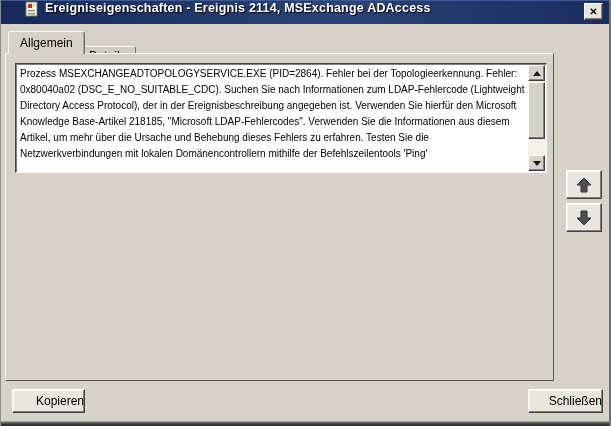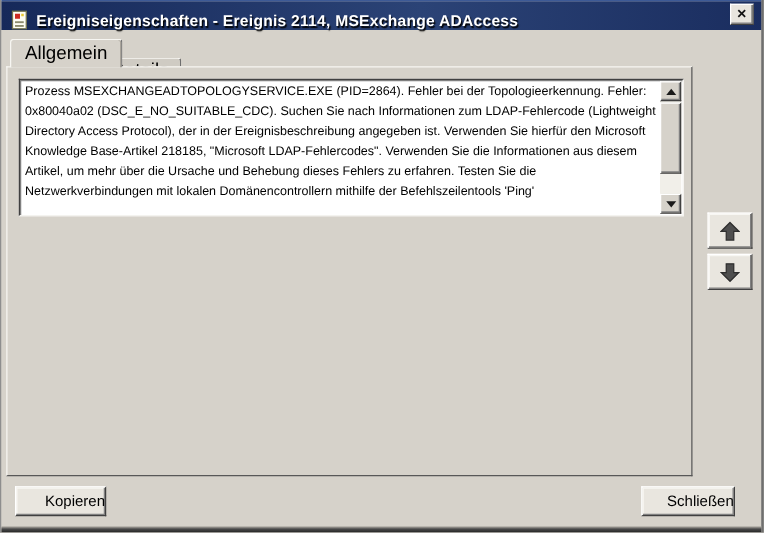--- a/index.html
+++ b/index.html
@@ -5,36 +5,36 @@
   * { margin:0; padding:0; box-sizing:border-box; }
   body { font-family:"Liberation Sans", sans-serif; background:#888; }
   .window {
     position:relative; width:611px; height:426px; background:#d6d2ca;
     border-left:1px solid #8e8e8e; border-right:2px solid #6f6f6f;
     overflow:hidden;
   }
   .titlebar {
     position:absolute; left:0; top:0; width:611px; height:24px;
     background:linear-gradient(to right,#16295a,#2b4376 55%,#1a2d5f);
-    display:flex; align-items:flex-end; padding-left:7px;
+    display:flex; align-items:flex-start; padding-left:23px;
     border-top:1px solid #3d5a96;
   }
   .title-icon { width:16px; height:16px; margin-right:5px; flex:0 0 auto; }
   .title-text { color:#ffffff; font-size:12.5px; font-weight:bold; letter-spacing:0.2px;
     text-shadow:1px 1px 1px #000; white-space:nowrap; }
   .close-btn {
     position:absolute; left:583px; top:3px; width:19px; height:17px;
     background:#e8e5de; border:1px solid #404040;
     border-top-color:#ffffff; border-left-color:#ffffff;
     box-shadow:inset -1px -1px 0 #808080;
     font-size:10px; font-weight:bold; color:#111; text-align:center; line-height:15px;
     cursor:default;
   }
   .tab {
-    position:absolute; background:#d6d2ca; font-size:15px; color:#000;
+    position:absolute; background:#d6d2ca; font-size:12px; color:#000;
     border:1px solid #6e6e6e; border-bottom:none;
     border-top-color:#f7f6f2; border-left-color:#f7f6f2;
     border-radius:3px 3px 0 0; text-align:right;
   }
   .tab.active { left:7px; top:31px; height:23px; line-height:22px; padding:0 11px; z-index:3;
     box-shadow:inset -1px 0 0 #a9a49b; }
   .tab.inactive { left:78px; top:46px; height:20px; line-height:19px; padding:0 9px; z-index:1;
     background:#cfcbc3; }
   .pane {
     position:absolute; left:4px; top:53px; width:549px; height:328px; background:#d6d2ca;
@@ -84,21 +84,21 @@
   }
   .nav-btn.up { top:170px; }
   .nav-btn.down { top:203px; }
   .dlg-btn {
     position:absolute; top:389px; height:24px; background:#e9e6df;
     border:1px solid #404040; border-top-color:#ffffff; border-left-color:#ffffff;
     box-shadow:inset -1px -1px 0 #808080, inset 1px 1px 0 #f8f7f3;
     font-family:"Liberation Sans", sans-serif; font-size:12px; color:#000; text-align:right;
   }
   .dlg-btn.copy { left:11px; width:73px; }
-  .dlg-btn.close { left:512px; width:75px; }
+  .dlg-btn.close { left:527px; width:75px; }
   .bottom-edge { position:absolute; left:0; bottom:0; width:611px; height:5px;
     background:linear-gradient(#b9b5ad,#4a4a4a 45%,#242424); }
 </style>
 </head>
 <body>
 
 <div class="window">
 
   <div class="titlebar">
     <svg class="title-icon" viewBox="0 0 16 16">

